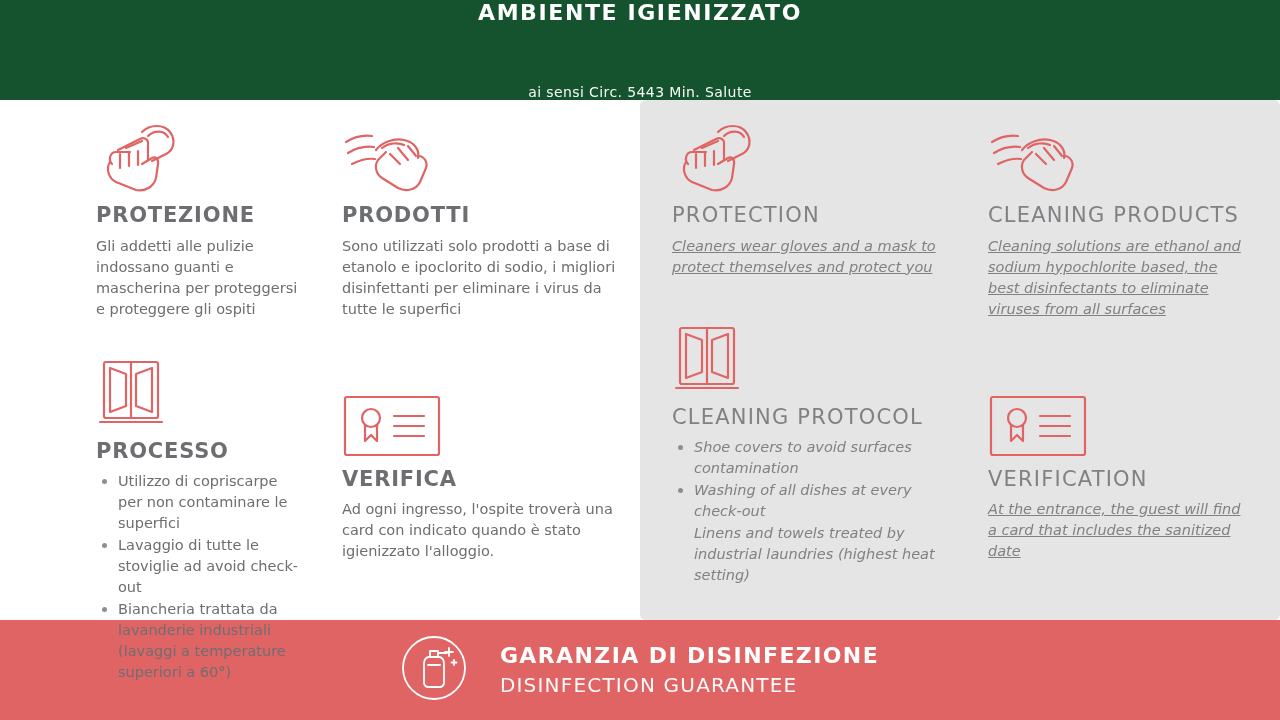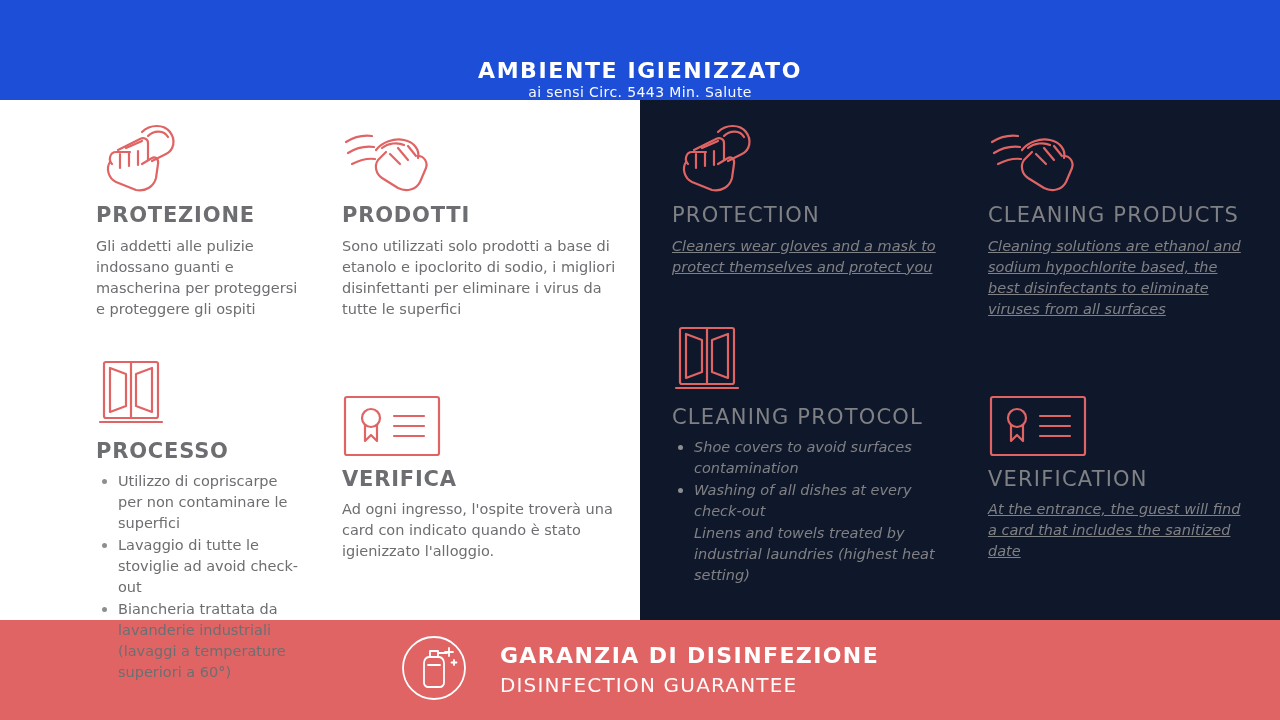--- a/index.html
+++ b/index.html
@@ -9,25 +9,25 @@
     background: #ffffff;
     overflow: hidden;
   }
   .poster {
     width: 1280px; height: 720px;
     display: flex; flex-direction: column;
     position: relative;
   }
   
   .header {
-    background: #1d4ed8;
+    background: #14532d;
     color: #ffffff;
     height: 100px;
     display: flex; flex-direction: column;
-    align-items: center; justify-content: flex-end;
+    align-items: center; justify-content: space-between;
     flex: 0 0 100px;
   }
   .header-title {
     font-size: 22px;
     font-weight: bold;
     letter-spacing: 1.6px;
     text-transform: uppercase;
     line-height: 1.2;
   }
   .header-sub {
@@ -39,23 +39,24 @@
   
   .body {
     flex: 1 1 auto;
     display: flex;
     min-height: 0;
   }
   .pane {
     flex: 1 1 50%;
     padding: 18px 0 0 0;
     position: relative;
+    border-radius: 6px;
   }
   .pane-it { background: #ffffff; }
-  .pane-en { background: #0f172a; }
+  .pane-en { background: #e5e5e5; }
 
   .cols {
     display: flex;
     height: 100%;
   }
   .col {
     flex: 1 1 50%;
     padding: 0 22px;
   }
   .col-it-1 { padding-left: 96px; padding-right: 20px; }

